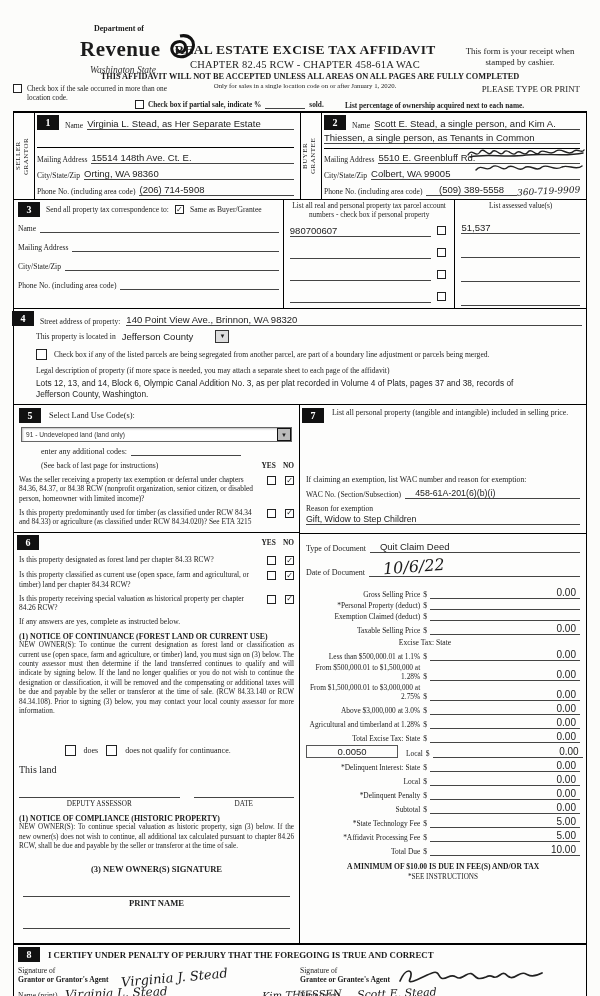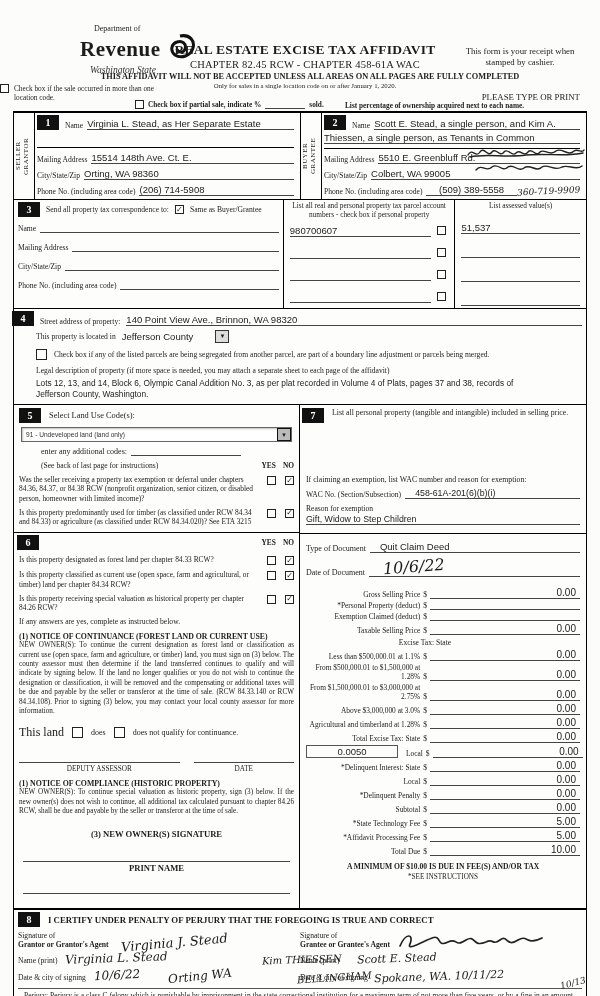--- a/index.html
+++ b/index.html
@@ -5,21 +5,21 @@
   * { margin:0; padding:0; box-sizing:border-box; }
   html,body { background:#e8e8e6; }
   .page { width:600px; height:996px; position:relative; background:#fcfcfa;
           font-family:"Liberation Serif", serif; color:#1c1c1c; overflow:hidden;
           margin:0 auto; }
   .abs { position:absolute; }
   .b   { font-weight:bold; }
   .ctr { text-align:center; }
 
   
-  .dept-line { font-size:8px; padding-left:14px; }
+  .dept-line { font-size:8px; padding-left:14px;font-weight:bold; }
   .revenue   { font-size:21px; font-weight:bold; letter-spacing:.5px; line-height:.9; }
   .wa-state  { font-size:9.5px; font-style:italic; color:#333; padding-left:10px; }
   .main-title{ font-size:13.5px; font-weight:bold; letter-spacing:.3px; }
   .sub-title { font-size:10.5px; letter-spacing:.2px; margin-top:1px; }
   .receipt-note { font-size:8.8px; line-height:1.25; }
   .warn  { font-size:8.3px; font-weight:bold; }
   .only  { font-size:6.8px; font-weight:bold; }
   .small7{ font-size:7.3px; }
   .type-print { font-size:8.8px; }
 
@@ -121,26 +121,26 @@
   <div class="abs ctr" style="left:160px; top:42px; width:290px;">
     <div class="main-title">REAL ESTATE EXCISE TAX AFFIDAVIT</div>
     <div class="sub-title">CHAPTER 82.45 RCW - CHAPTER 458-61A WAC</div>
   </div>
 
   <div class="abs receipt-note ctr" style="right:18px; top:46px; width:124px;">This form is your receipt when stamped by cashier.</div>
 
   <div class="abs warn ctr" style="left:40px; top:72px; width:540px;">THIS AFFIDAVIT WILL NOT BE ACCEPTED UNLESS ALL AREAS ON ALL PAGES ARE FULLY COMPLETED</div>
   <div class="abs only ctr" style="left:140px; top:82px; width:330px; font-weight:normal;">Only for sales in a single location code on or after January 1, 2020.</div>
 
-  <div class="abs" style="left:0; top:84px; width:160px; display:flex; gap:5px;">
+  <div class="abs" style="left:13px; top:84px; width:160px; display:flex; gap:5px;">
     <span class="cb"></span>
     <span class="small7">Check box if the sale occurred in more than one location code.</span>
   </div>
 
-  <div class="abs type-print" style="right:20px; top:92px;">PLEASE TYPE OR PRINT</div>
+  <div class="abs type-print" style="right:20px; top:84px;">PLEASE TYPE OR PRINT</div>
 
   <div class="abs" style="left:135px; top:100px; display:flex; align-items:flex-end; gap:4px;">
     <span class="cb"></span>
     <span class="small7 b">Check box if partial sale, indicate %</span>
     <span class="uline" style="width:40px; height:9px;"></span>
     <span class="small7 b">sold.</span>
   </div>
   <div class="abs small7 b" style="left:345px; top:101px;">List percentage of ownership acquired next to each name.</div>
 
   <div class="form-body sect">
@@ -360,21 +360,21 @@
             <span class="cb"></span>
             <span class="cb">✓</span>
           </span>
         </div>
         <div class="lbl" style="margin-top:5px;">If any answers are yes, complete as instructed below.</div>
 
         <div class="notice-t">(1) NOTICE OF CONTINUANCE (FOREST LAND OR CURRENT USE)</div>
         <div class="notice-b">NEW OWNER(S): To continue the current designation as forest land or classification as current use (open space, farm and agriculture, or timber) land, you must sign on (3) below. The county assessor must then determine if the land transferred continues to qualify and will indicate by signing below. If the land no longer qualifies or you do not wish to continue the designation or classification, it will be removed and the compensating or additional taxes will be due and payable by the seller or transferor at the time of sale. (RCW 84.33.140 or RCW 84.34.108). Prior to signing (3) below, you may contact your local county assessor for more information.</div>
 
         <div style="display:flex; align-items:center; gap:8px; margin-top:9px;">
-          <span class="lbl" style="font-size:12px;">This land</span>
+          <span class="lbl" style="font-size:10px;margin-top:39px;">This land</span>
           <span class="cb" style="width:11px; height:11px;"></span>
           <span class="lbl" style="font-size:8px;">does</span>
           <span class="cb" style="width:11px; height:11px;"></span>
           <span class="lbl" style="font-size:8px;">does not qualify for continuance.</span>
         </div>
 
         <div style="display:flex; gap:14px; margin-top:22px;">
           <div style="flex:1.6;">
             <div class="uline" style="height:1px;"></div>
             <div class="lbl ctr" style="font-size:7.2px; margin-top:2px;">DEPUTY ASSESSOR</div>

